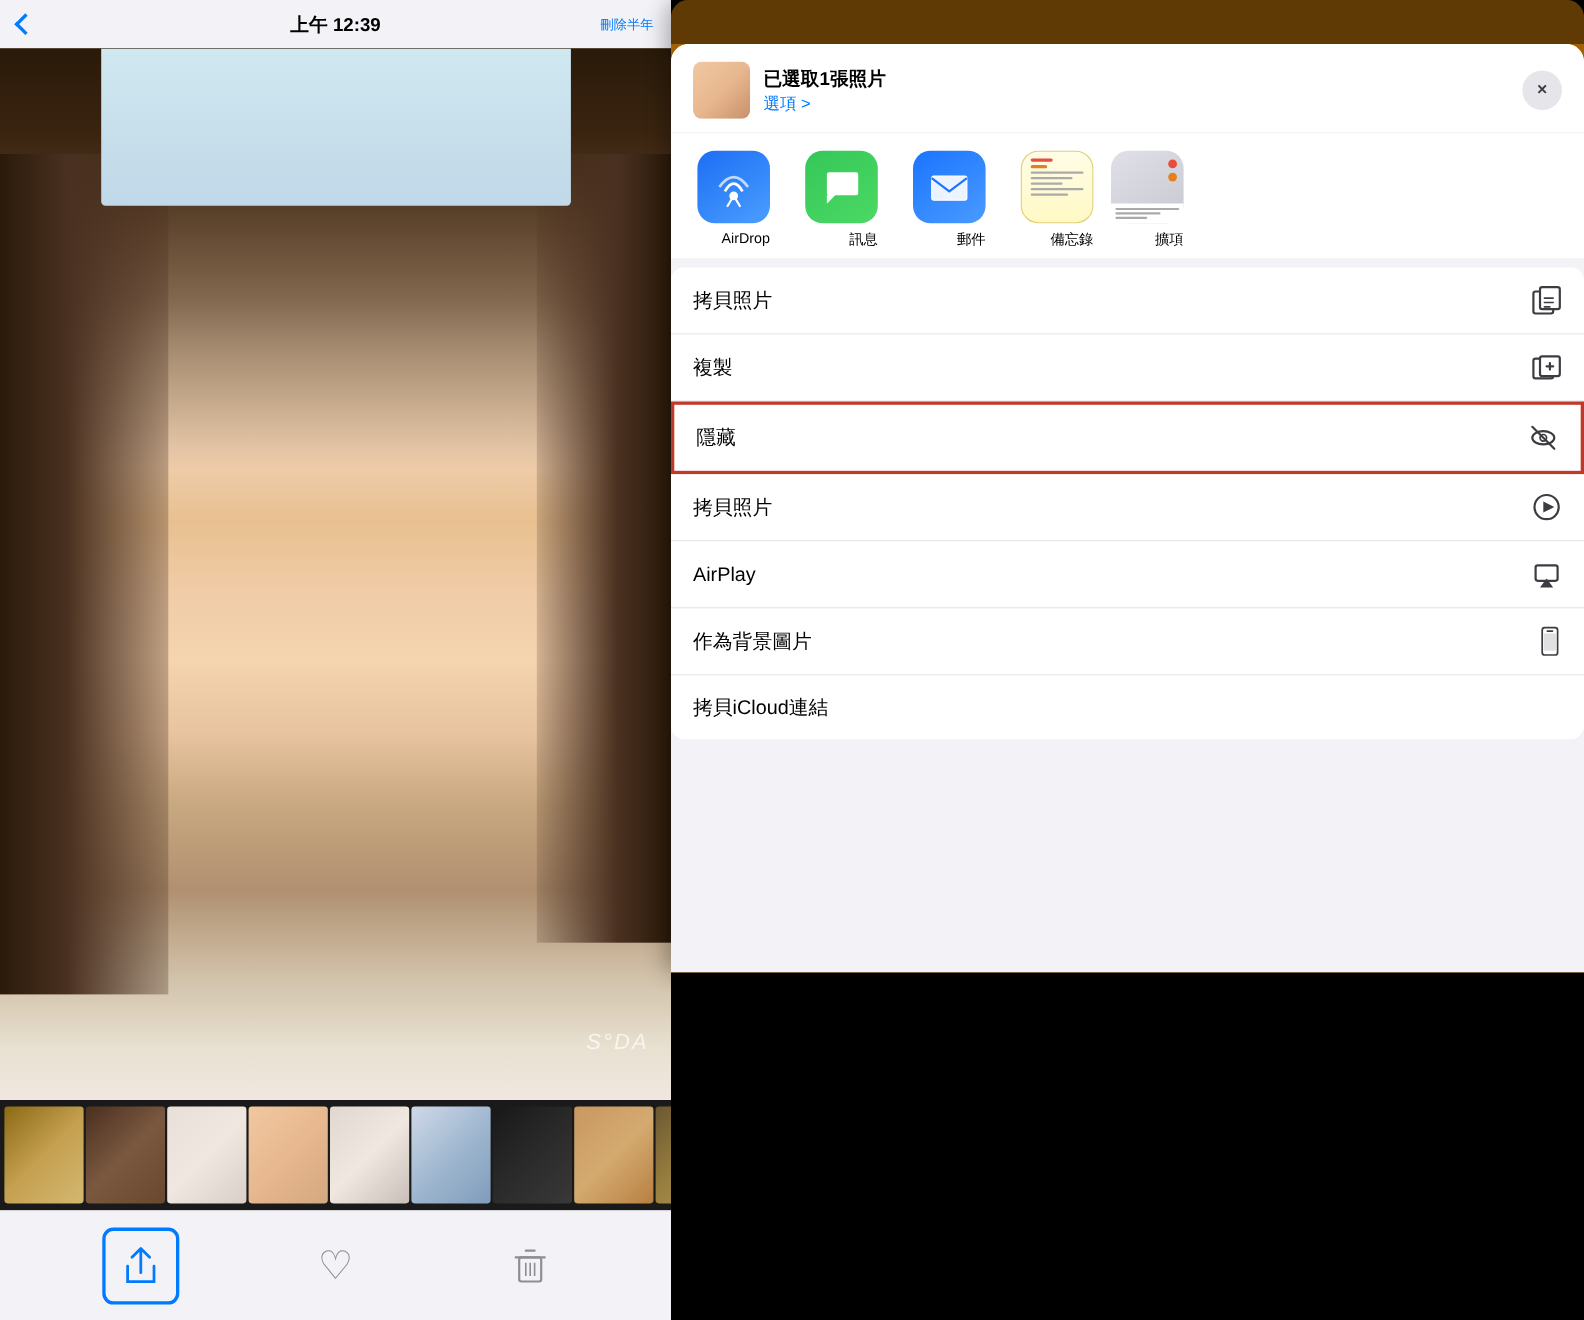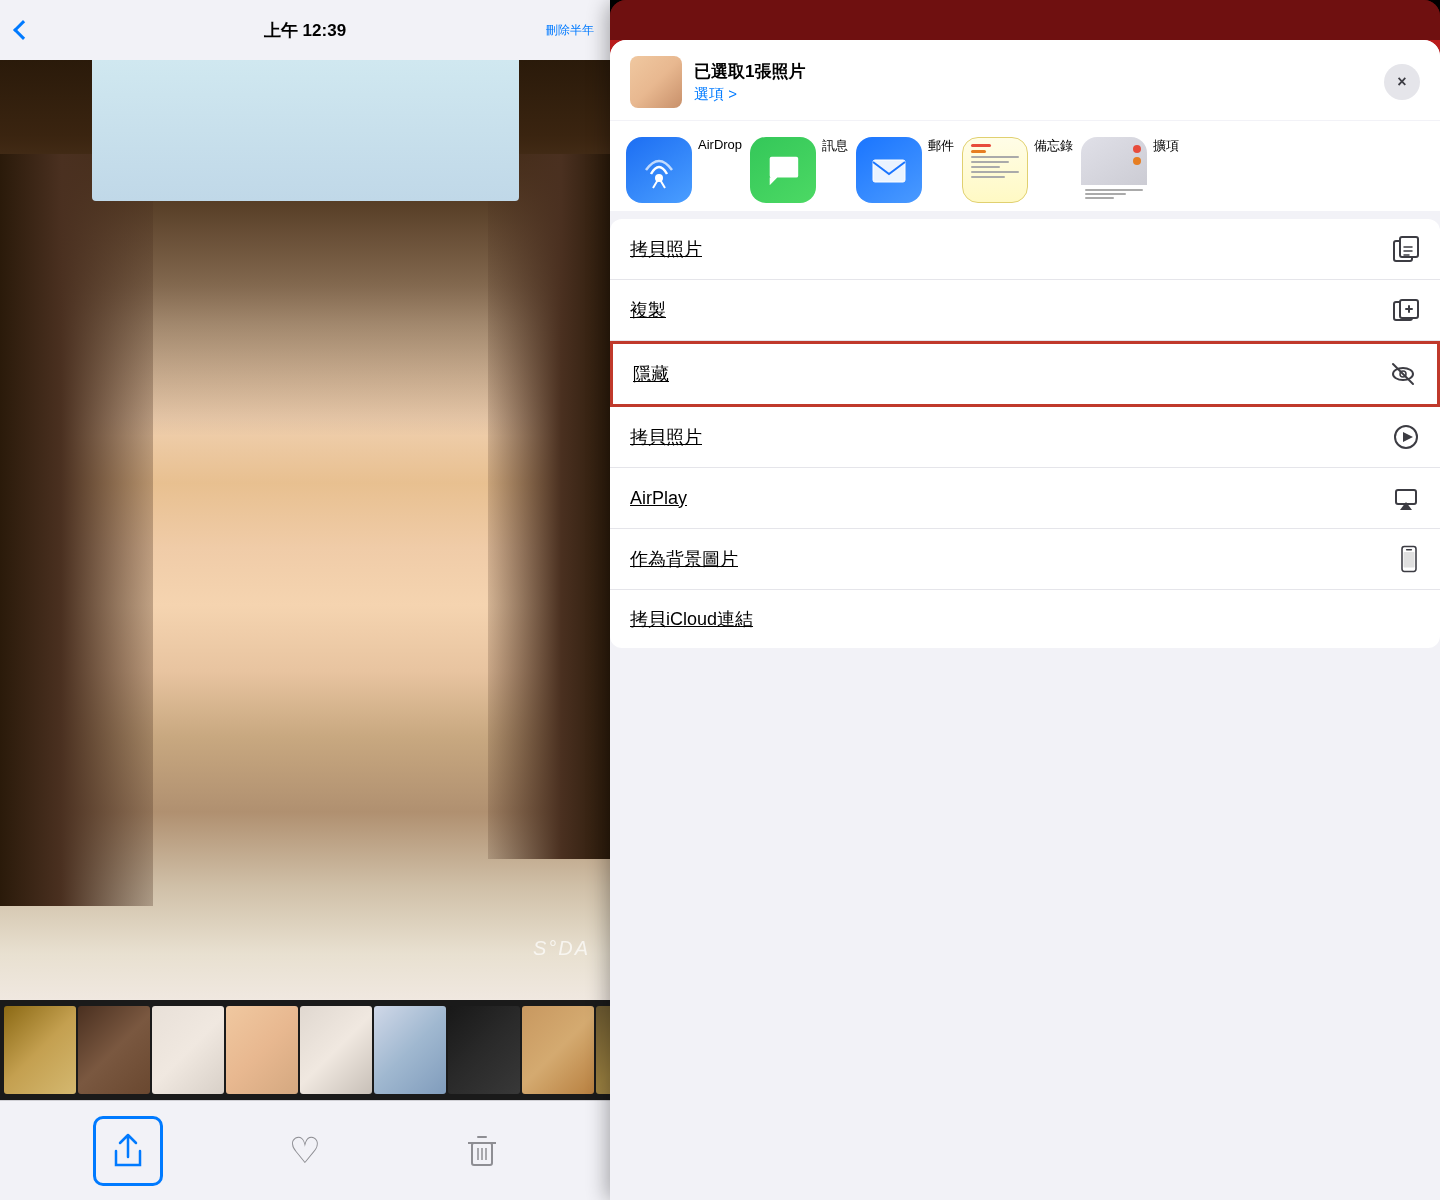--- a/index.html
+++ b/index.html
@@ -16,21 +16,21 @@
     .left-panel {
       width: 610px;
       height: 1200px;
       background: #000;
       display: flex;
       flex-direction: column;
       position: relative;
     }
 
     .status-bar {
-      height: 60px;
+      height: 44px;
       background: #f2f2f7;
       display: flex;
       align-items: center;
       justify-content: center;
       position: relative;
       flex-shrink: 0;
     }
 
     .status-bar-time {
       font-size: 17px;
@@ -171,22 +171,22 @@
     }
 
     .heart-icon {
       font-size: 36px;
       color: #8e8e93;
     }
 
     
     .right-panel {
       flex: 1;
-      height: 1200px;
-      background: #b91c1c;
+      height: 884px;
+      background: #a16207;
       display: flex;
       flex-direction: column;
       position: relative;
       border-radius: 16px 16px 0 0;
       overflow: hidden;
       box-shadow: -4px 0 20px rgba(0,0,0,0.3);
     }
 
     .share-sheet {
       position: absolute;
@@ -270,21 +270,22 @@
       overflow-y: hidden;
       flex-shrink: 0;
       margin-top: 1px;
       scrollbar-width: none;
     }
 
     .app-row::-webkit-scrollbar { display: none; }
 
     .app-item {
       display: flex;
-      align-items: flex-start;
+      flex-direction: column;
+      align-items: flex-end;
       gap: 6px;
       min-width: 90px;
       cursor: pointer;
     }
 
     .app-icon {
       width: 66px;
       height: 66px;
       border-radius: 16px;
       display: flex;
@@ -322,21 +323,20 @@
       flex-shrink: 0;
     }
 
     
     .action-list {
       background: #fff;
       border-radius: 12px;
       margin: 0 0;
       overflow: hidden;
       flex-shrink: 0;
-      text-decoration: underline;
     }
 
     .action-item {
       display: flex;
       align-items: center;
       justify-content: space-between;
       padding: 16px 20px;
       border-bottom: 1px solid #e5e5ea;
       cursor: pointer;
       min-height: 58px;

